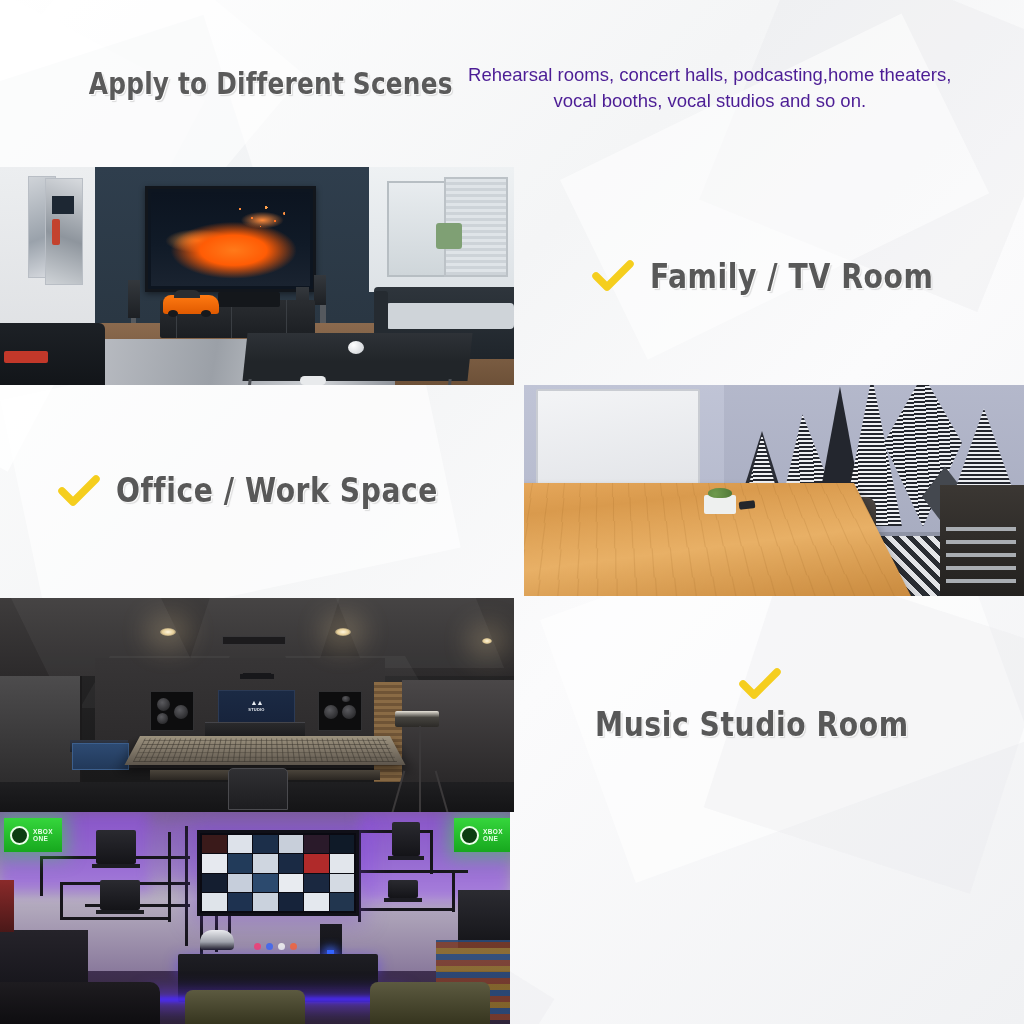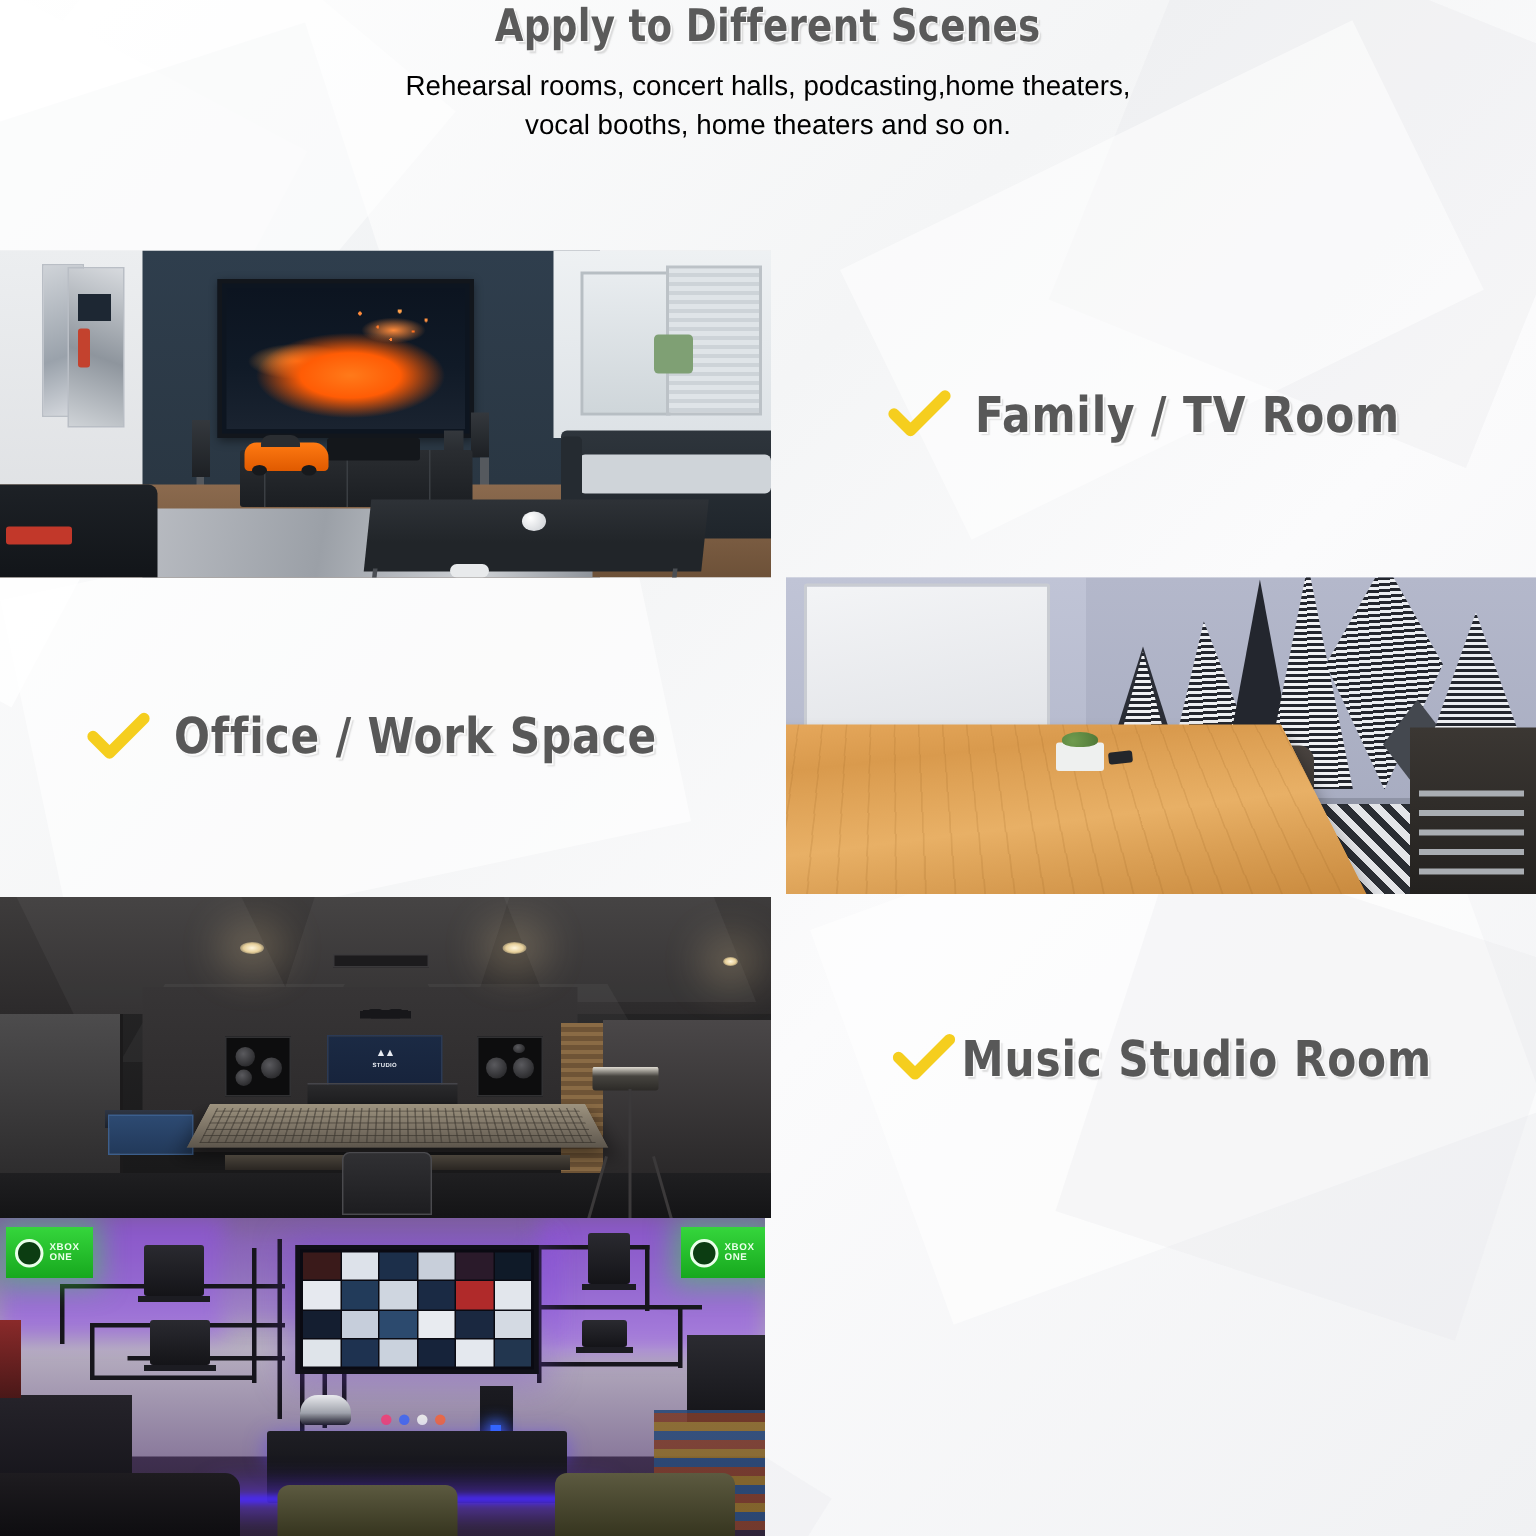--- a/index.html
+++ b/index.html
@@ -12,48 +12,48 @@
   .stage{position:relative;width:1024px;height:1024px;overflow:hidden;background:#fafafb;}
 
   
   .bg{position:absolute;inset:0;background:
      linear-gradient(135deg,#ffffff 0%,#f4f5f6 38%,#fbfbfc 60%,#f0f1f3 100%);}
   .bg-facet{position:absolute;background:rgba(255,255,255,.75);transform-origin:0 0;}
   .bg-facet.d{background:rgba(226,228,232,.55);}
 
   
   .header{position:absolute;top:0;left:0;width:1024px;height:167px;z-index:5;
-    display:flex;flex-direction:column;align-items:center;justify-content:flex-start;box-sizing:border-box;}
+    display:flex;flex-direction:row;align-items:center;justify-content:center;box-sizing:border-box;}
   .title{
     font-family:"DejaVu Sans Condensed","Liberation Sans Narrow","Liberation Sans",sans-serif;
     font-weight:700;font-size:30px;letter-spacing:.2px;color:#5a5a5a;
     transform:scaleX(.92);transform-origin:center;
     text-shadow:1px 1px 0 rgba(255,255,255,.9), 2px 2px 1px rgba(180,180,180,.45);
   }
-  .subtitle{margin-top:9px;font-size:18.5px;line-height:26px;color:#000000;text-align:center;font-weight:400;}
+  .subtitle{margin-top:9px;font-size:18.5px;line-height:26px;color:#4c1d95;text-align:center;font-weight:400;}
   .subtitle span{display:block;}
 
   
   .row{position:absolute;left:0;width:1024px;display:flex;}
   .row1{top:167px;height:218px;}
   .row2{top:385px;height:211px;gap:20px;}
   .row3{top:598px;height:214px;}
   .row4{top:812px;height:212px;}
 
   .cell{position:relative;overflow:hidden;}
   .cell-photo{width:514px;height:100%;}
   .cell-photo.wide{width:510px;}
   .cell-label{width:510px;height:100%;display:flex;align-items:center;}
   .cell-label.left{width:514px;}
 
   
   .label{display:flex;align-items:center;gap:16px;}
   .label.pad-r{padding-left:78px;}
   .label.pad-l{padding-left:58px;}
-  .label.tight{gap:4px;padding-left:81px;}
+  .label.tight{gap:4px;padding-left:81px;flex-direction:column;}
   .label.pad-g{padding-left:55px;gap:22px;}
   .check{width:42px;height:34px;flex:none;}
   .label-text{
     font-family:"DejaVu Sans Condensed","Liberation Sans Narrow","Liberation Sans",sans-serif;
     font-weight:700;font-size:33px;color:#585858;letter-spacing:.6px;white-space:nowrap;
     transform:scaleX(.95);transform-origin:left center;
     text-shadow:1px 1px 0 rgba(255,255,255,.85), 2px 2px 1px rgba(175,175,175,.4);
   }
 
   
@@ -212,21 +212,21 @@
     <div class="bg-facet" style="left:540px;top:620px;width:420px;height:280px;transform:rotate(-20deg);opacity:.75;"></div>
     <div class="bg-facet d" style="right:-40px;top:560px;width:280px;height:260px;transform:rotate(18deg);opacity:.4;"></div>
     <div class="bg-facet" style="left:560px;top:180px;width:380px;height:200px;transform:rotate(-26deg);opacity:.7;"></div>
     <div class="bg-facet d" style="left:300px;top:840px;width:300px;height:220px;transform:rotate(32deg);opacity:.38;"></div>
   </div>
 
   <div class="header">
     <div class="title">Apply to Different Scenes</div>
     <div class="subtitle">
       <span>Rehearsal rooms, concert halls, podcasting,home theaters,</span>
-      <span>vocal booths, home theaters and so on.</span>
+      <span>vocal booths, vocal studios and so on.</span>
     </div>
   </div>
 
   <div class="row row1">
 
     <div class="cell cell-photo p-tv">
       <div class="tv-wallL"></div>
       <div class="tv-wall"></div>
       <div class="tv-art"></div>
       <div class="tv-art2"></div>

